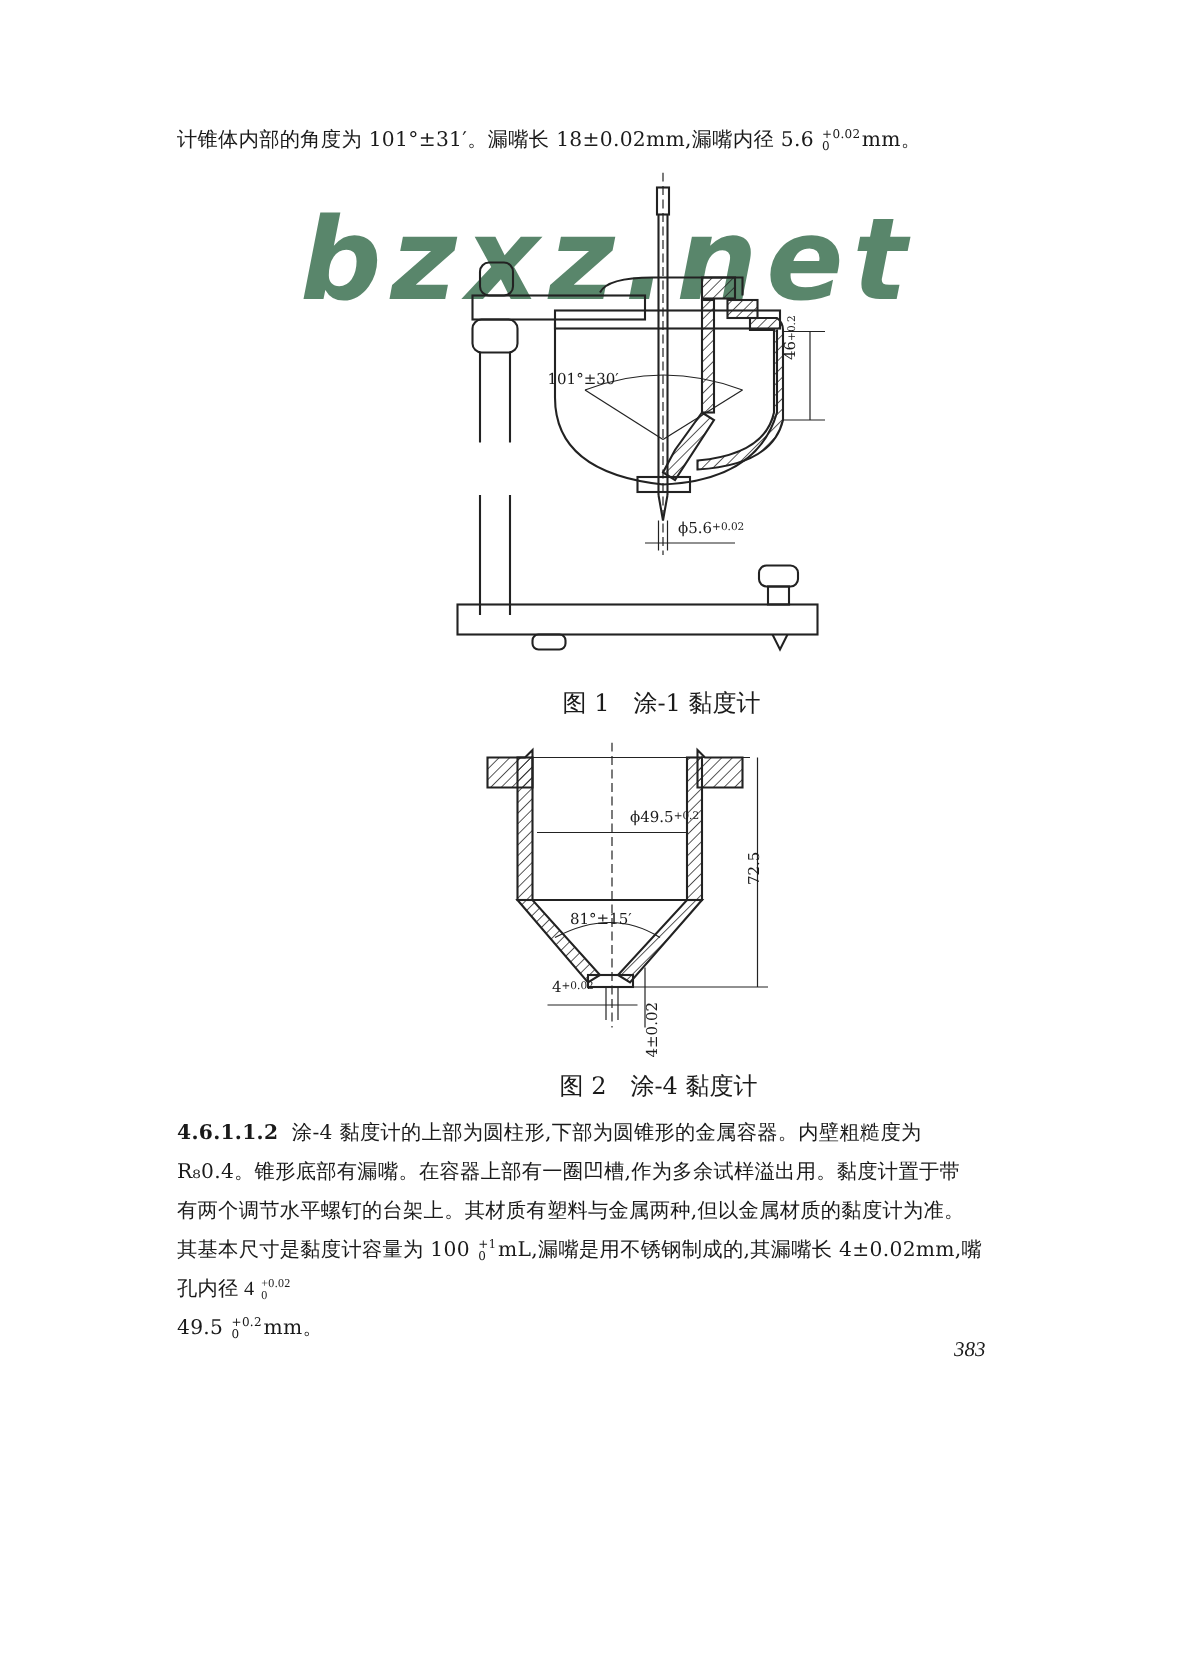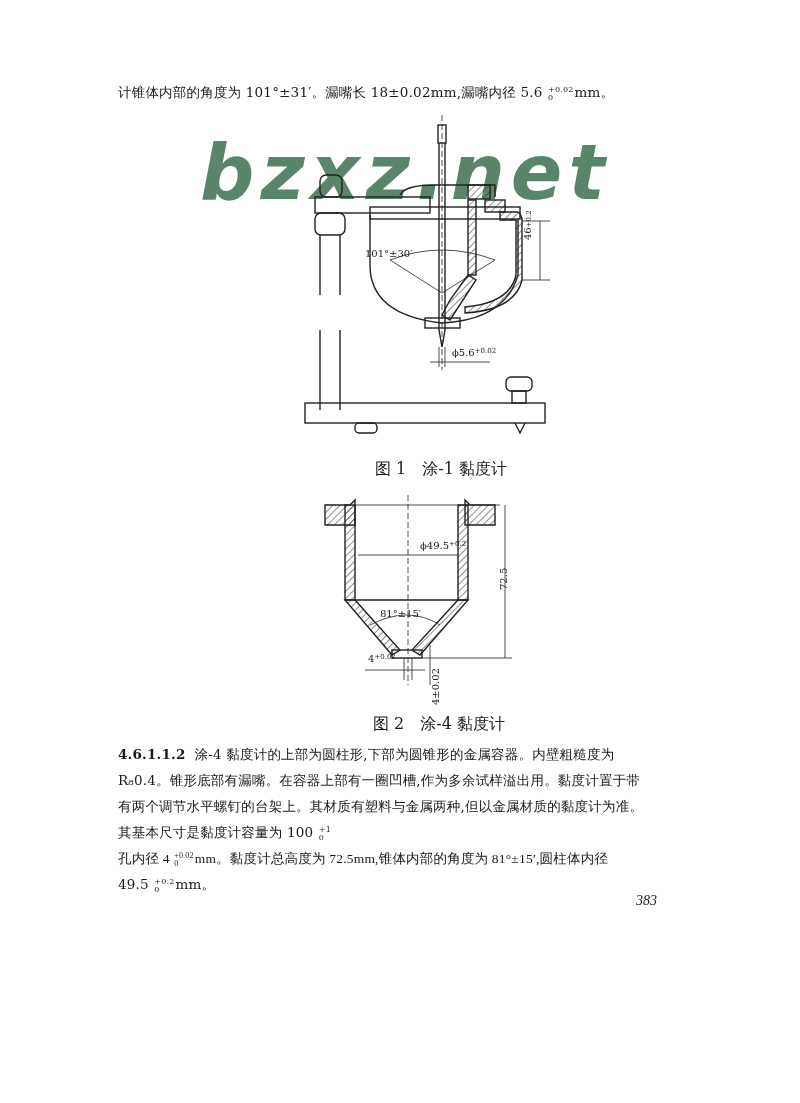--- a/index.html
+++ b/index.html
@@ -116,17 +116,17 @@
 <div class="caption" style="left:388px;top:540px;font-size:10px;margin-left:32px;"><span>ϕ49.5</span><span style="font-size:7px;vertical-align:top;">+0.2</span></div>
 <div class="caption" style="left:498px;top:590px;font-size:10px;transform:rotate(-90deg);transform-origin:left top;">72.5</div>
 <div class="caption" style="left:380px;top:608px;font-size:10px;">81°±15′</div>
 <div class="caption" style="left:368px;top:653px;font-size:10px;"><span>4</span><span style="font-size:7px;vertical-align:top;">+0.02</span></div>
 <div class="caption" style="left:430px;top:705px;font-size:10px;transform:rotate(-90deg);transform-origin:left top;">4±0.02</div>
 <div class="caption" style="left:373px;top:714px;text-align:right;">图 2　涂-4 黏度计</div>
 
 <div class="line" style="left:118px;top:746px;"><span class="bold">4.6.1.1.2</span>&nbsp;&nbsp;<span>涂‐4 黏度计的上部为圆柱形,下部为圆锥形的金属容器。内壁粗糙度为</span></div>
 <div class="line" style="left:118px;top:772px;">R₈0.4。锥形底部有漏嘴。在容器上部有一圈凹槽,作为多余试样溢出用。黏度计置于带</div>
 <div class="line" style="left:118px;top:798px;">有两个调节水平螺钉的台架上。其材质有塑料与金属两种,但以金属材质的黏度计为准。</div>
-<div class="line" style="left:118px;top:824px;"><span>其基本尺寸是黏度计容量为 100</span> <span class="sup"><span class="t">+1</span><span class="b">0</span></span></div>
-<div class="line" style="left:118px;top:850px;font-family:Liberation Serif, serif;"><span>孔内径 4</span> <span class="sup"><span class="t">+0.02</span><span class="b">0</span></span><span>mm。黏度计总高度为 72.5mm,锥体内部的角度为 81°±15′,圆柱体内径</span></div>
+<div class="line" style="left:118px;top:824px;"><span>其基本尺寸是黏度计容量为 100</span> <span class="sup"><span class="t">+1</span><span class="b">0</span></span><span>mL,漏嘴是用不锈钢制成的,其漏嘴长 4±0.02mm,嘴</span></div>
+<div class="line" style="left:118px;top:850px;font-family:Liberation Serif, serif;"><span>孔内径 4</span> <span class="sup"><span class="t">+0.02</span><span class="b">0</span></span></div>
 <div class="line" style="left:118px;top:876px;"><span>49.5</span> <span class="sup"><span class="t">+0.2</span><span class="b">0</span></span><span>mm。</span></div>
 
 <div class="pagenum">383</div>
 
 </body></html>

